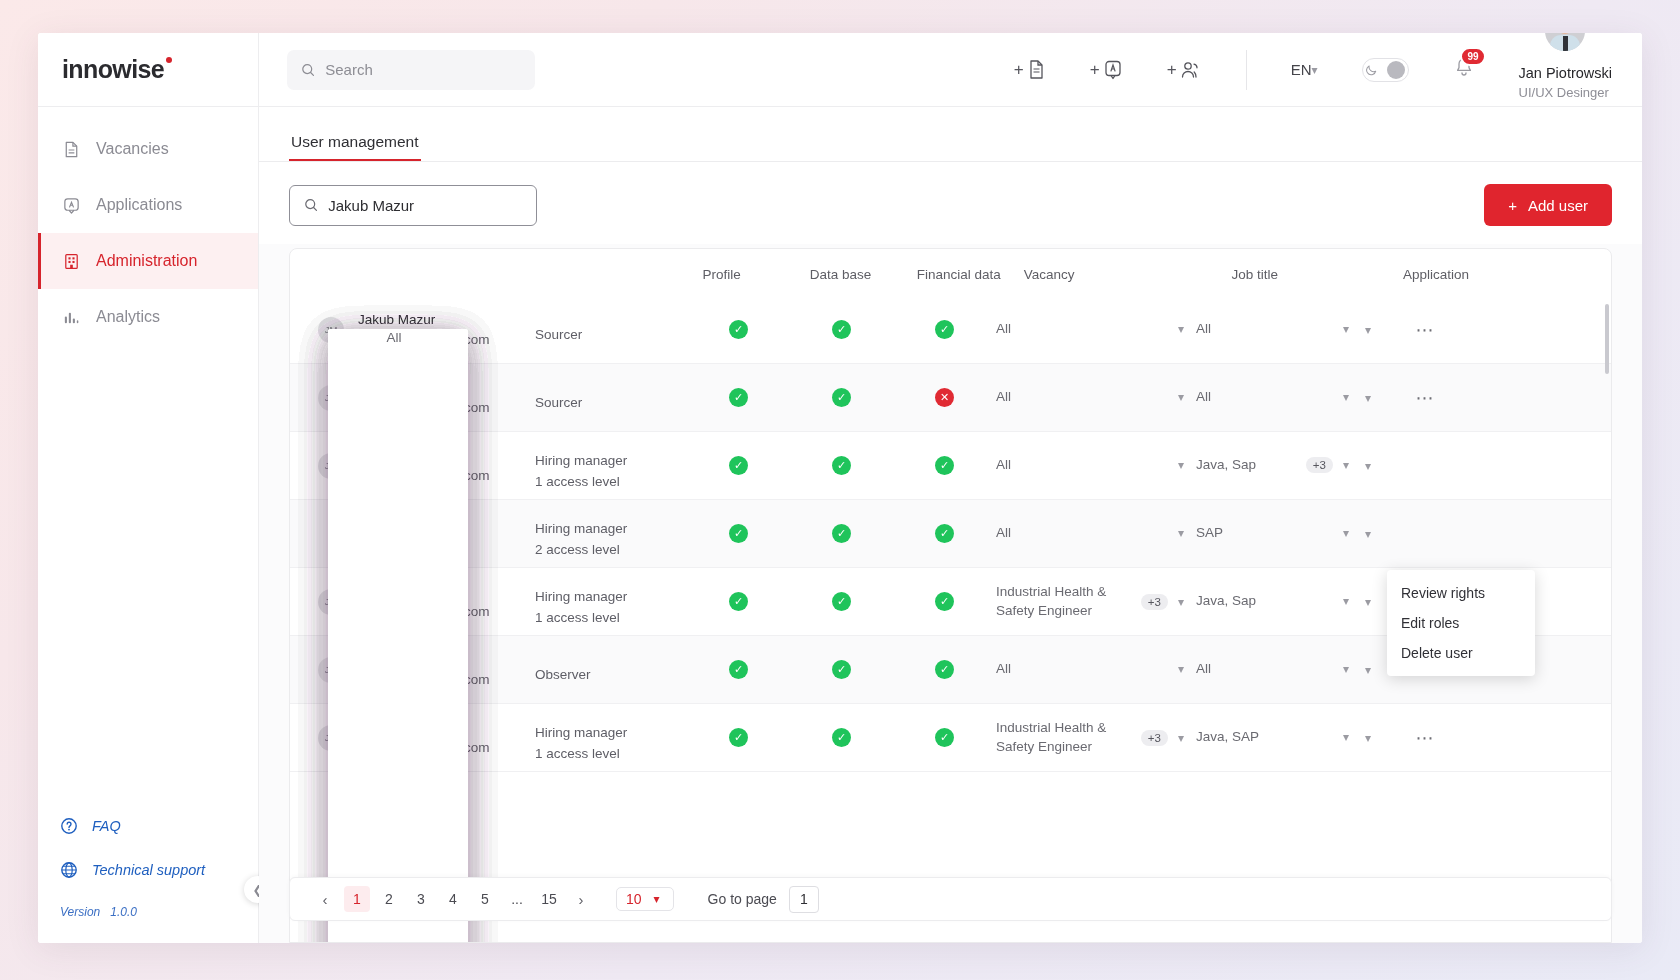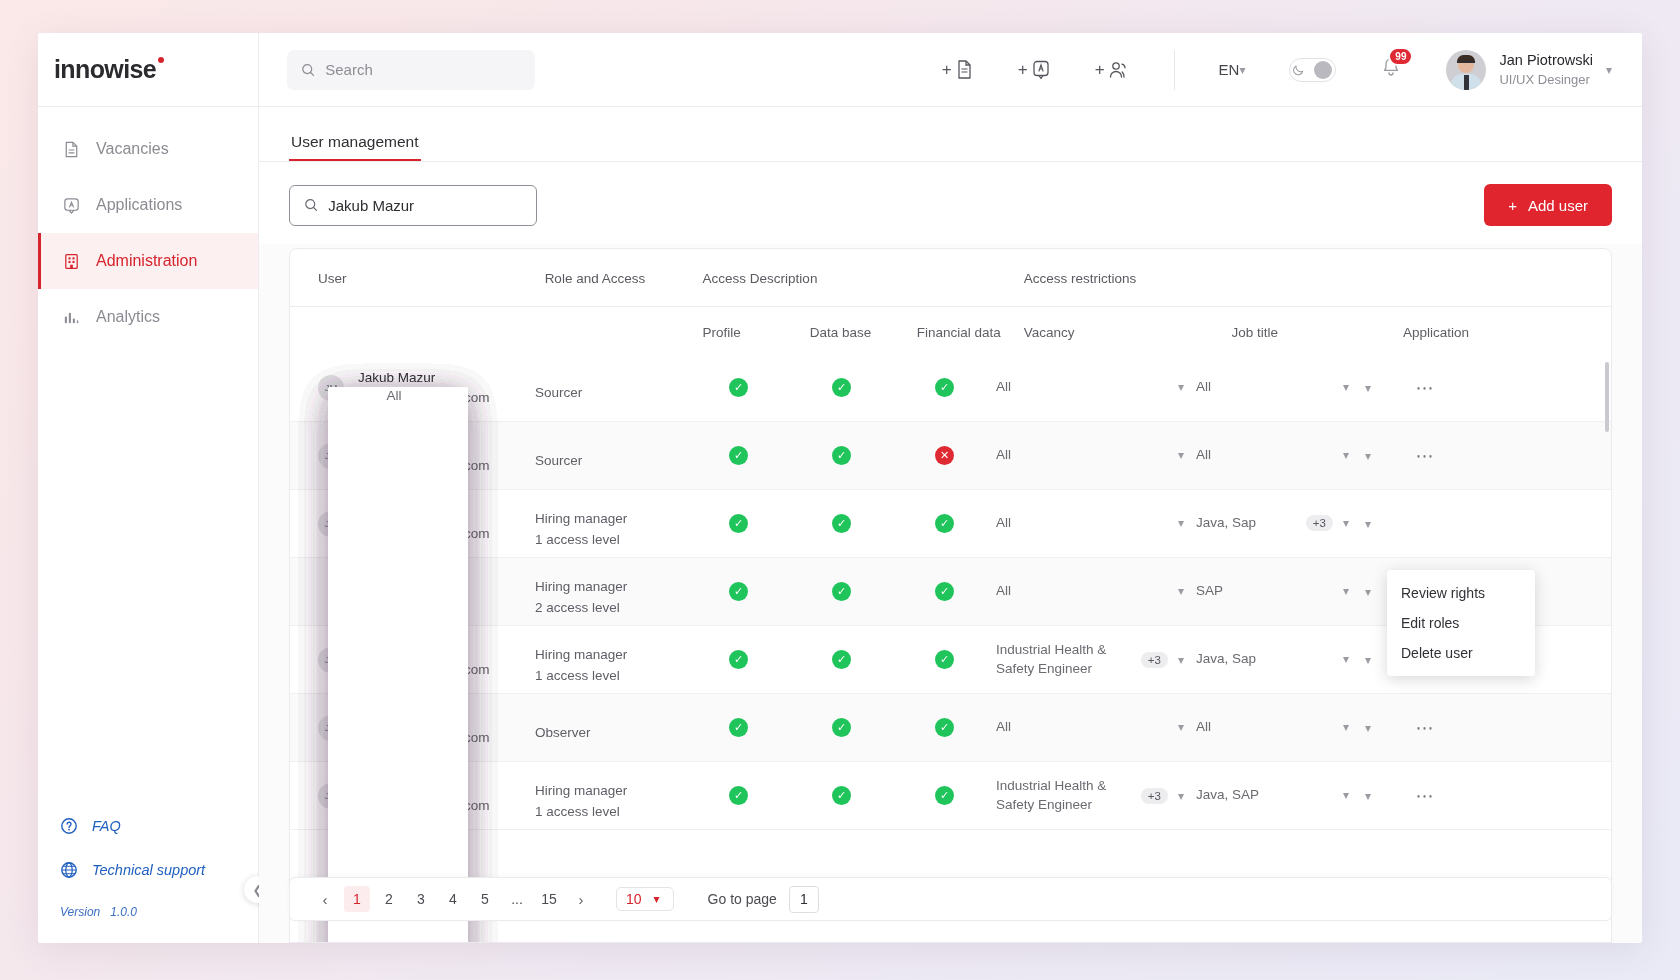--- a/index.html
+++ b/index.html
@@ -25,21 +25,21 @@
   }
   
   .header {
     height: 74px; min-height: 74px;
     display: flex; align-items: center;
     border-bottom: 1px solid #ededef;
     background: #fff;
   }
   .logo-wrap {
     width: 221px; height: 100%;
-    display: flex; align-items: center; padding-left: 16px;
+    display: flex; align-items: center; padding-left: 24px;
     border-right: 1px solid #ededef;
   }
   .logo {
     font-size: 25px; font-weight: bold; letter-spacing: -0.6px;
     color: #2b2b2f; position: relative; padding-right: 8px;
   }
   .logo .dot {
     position: absolute; right: 0; top: 2px;
     width: 6px; height: 6px; border-radius: 50%; background: #d6242c;
   }
@@ -75,21 +75,21 @@
   }
   .toggle .knob { width: 18px; height: 18px; border-radius: 50%; background: #b9b9bf; }
   .bell-wrap { position: relative; cursor: pointer; }
   .badge {
     position: absolute; top: -9px; right: -11px;
     background: #e02a33; color: #fff;
     font-size: 10px; font-weight: bold;
     border-radius: 10px; padding: 2px 5px; min-width: 20px; text-align: center;
     border: 2px solid #fff;
   }
-  .profile { display: flex; align-items: center; gap: 13px; cursor: pointer; }
+  .profile { display: flex; align-items: center; gap: 13px; cursor: pointer; flex-direction: column; }
   .avatar {
     width: 40px; height: 40px; border-radius: 50%;
     background: #cfcfd3; overflow: hidden; position: relative;
   }
   .avatar .head { position:absolute; left:12px; top:7px; width:16px; height:16px; border-radius:50%; background:#e4b89e; }
   .avatar .hair { position:absolute; left:11px; top:5px; width:18px; height:8px; border-radius:9px 9px 2px 2px; background:#3a2c24; }
   .avatar .glass { position:absolute; left:11px; top:11px; width:18px; height:4px; border-top:2px solid #2f2f33; }
   .avatar .shirt { position:absolute; left:5px; top:24px; width:30px; height:18px; border-radius:11px 11px 0 0; background:#cfe0ea; }
   .avatar .tie { position:absolute; left:18px; top:25px; width:5px; height:16px; background:#2f3238; }
   .profile-name { font-size: 14.5px; color: #27272b; line-height: 1.35; }
@@ -434,26 +434,20 @@
               <col style="width:152px">
             <col style="width:103px">
               <col style="width:103px">
               <col style="width:103px">
             <col style="width:200px">
               <col style="width:165px">
               <col style="width:140px">
               <col style="width:60px">
           </colgroup>
           <tbody>
-              <tr class="grp-row">
-            <th style="padding-left:28px">User</th>
-            <th>Role and Access</th>
-            <th colspan="3">Access Description</th>
-            <th colspan="4">Access restrictions</th>
-          </tr>
           <tr class="sub-row">
             <th></th>
                 <th></th>
             <th>Profile</th>
             <th>Data base</th>
             <th>Financial data</th>
             <th>Vacancy</th>
             <th>Job title</th>
             <th colspan="2">Application</th>
           </tr>

